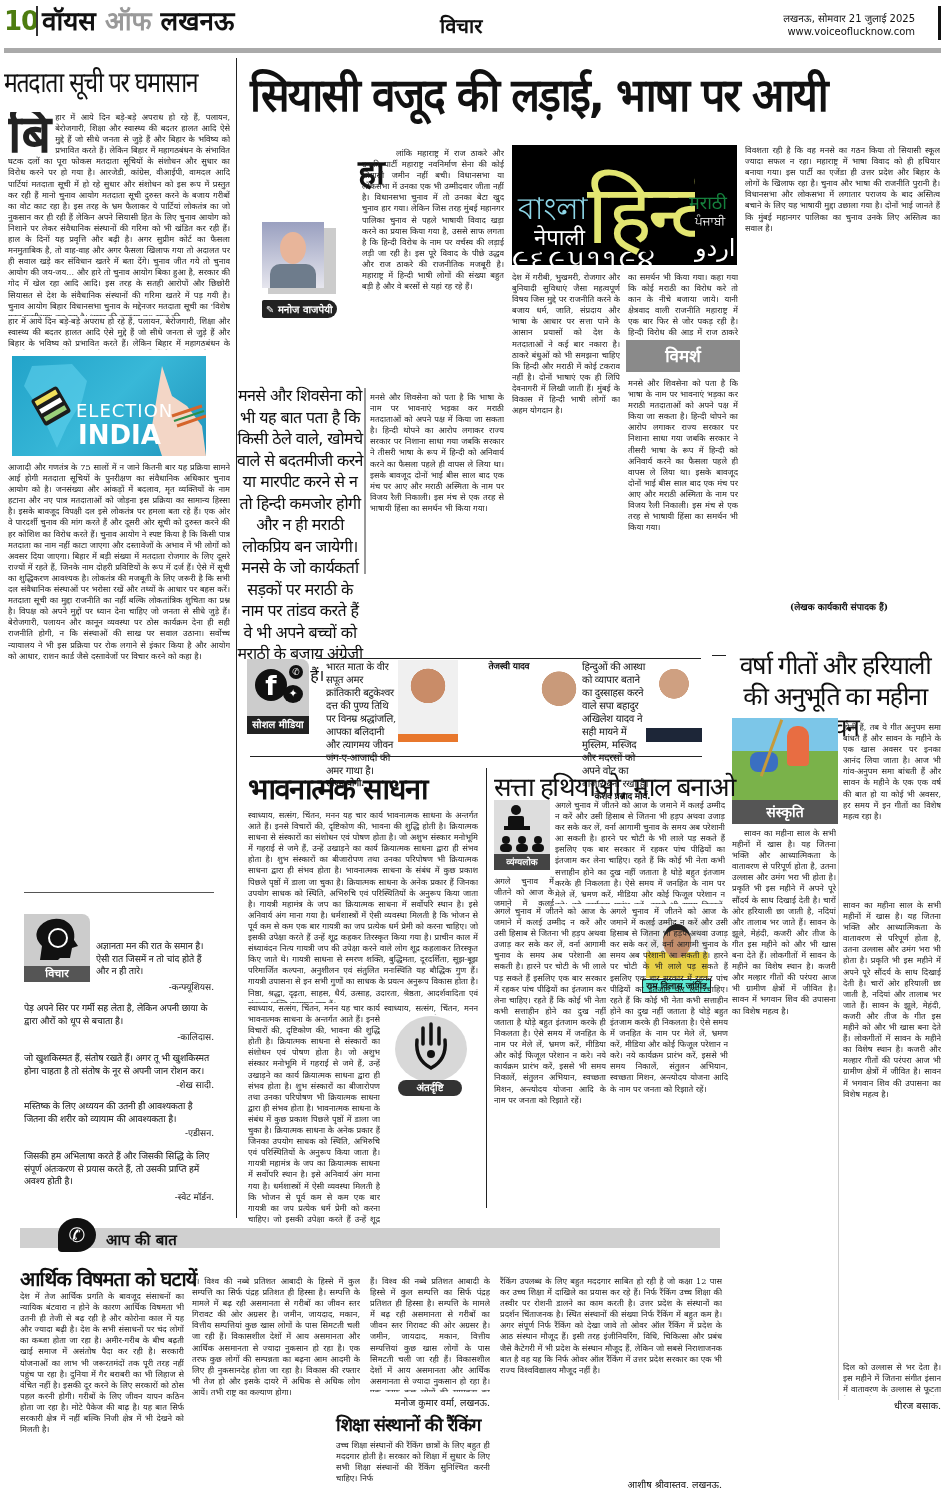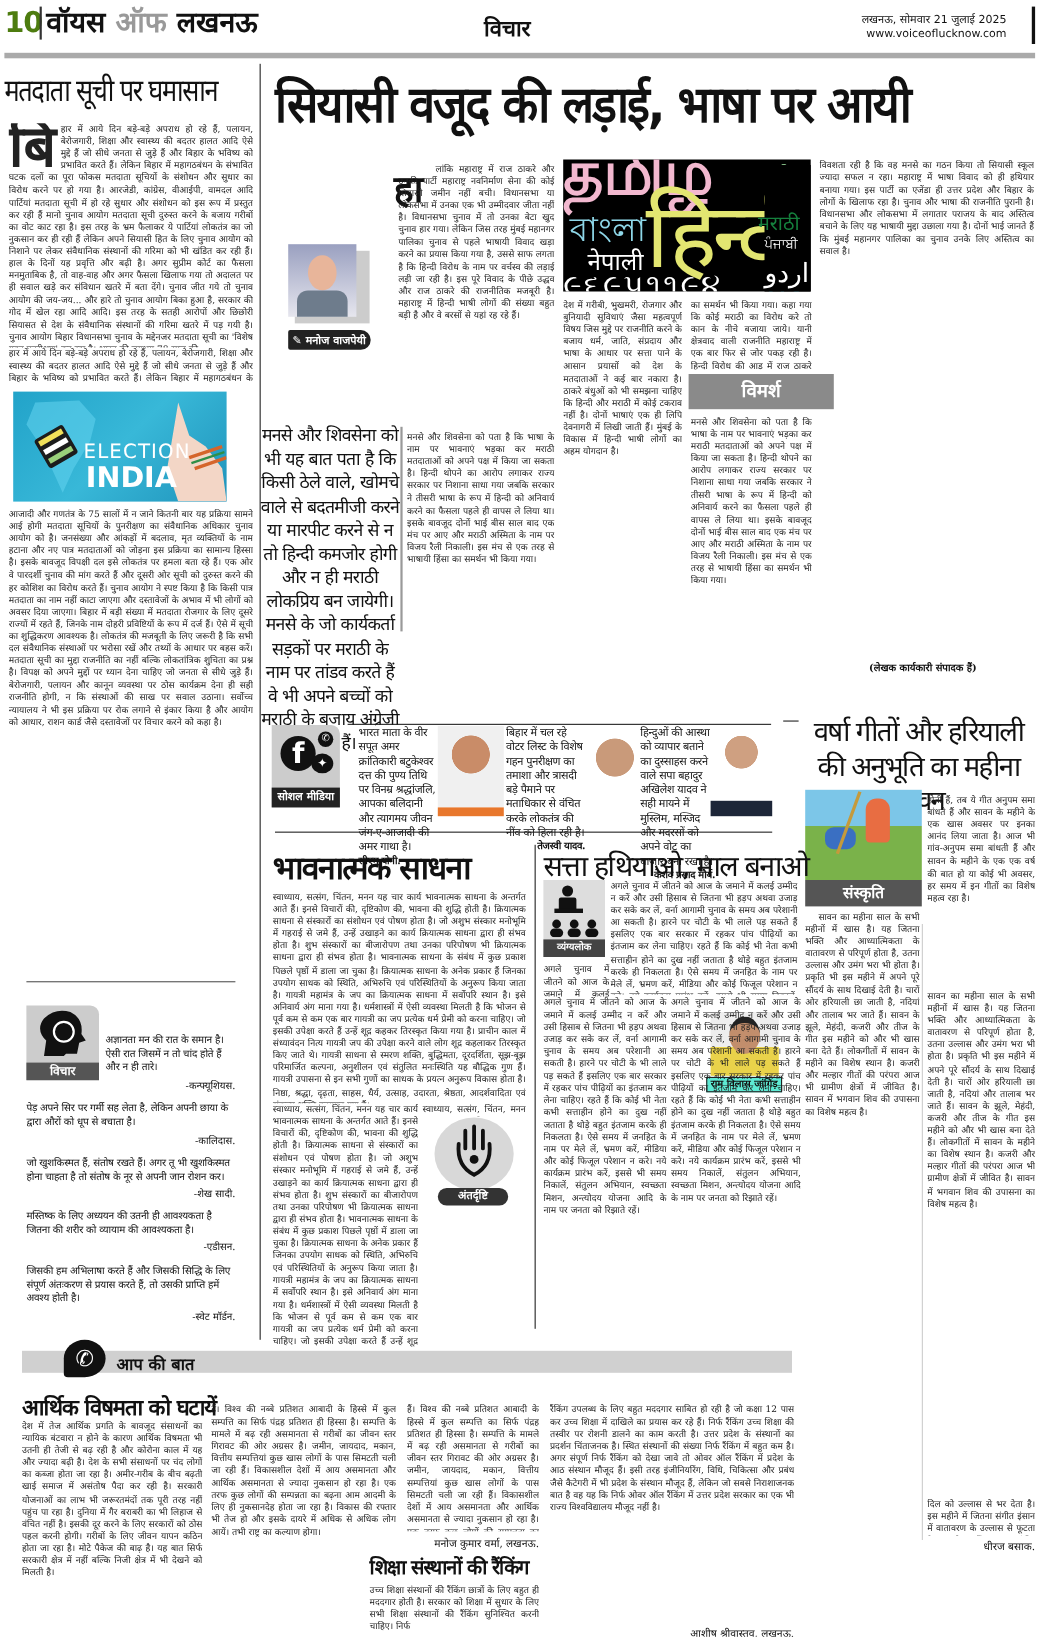--- a/index.html
+++ b/index.html
@@ -79,59 +79,57 @@
 
 <div class="abs" style="left:358px;top:148px;font:bold 34px 'DejaVu Sans',sans-serif">हा</div>
 <div class="abs body" style="left:362px;top:148px;width:142px;height:240px;text-indent:34px">लांकि महाराष्ट्र में राज ठाकरे और उनकी पार्टी महाराष्ट्र नवनिर्माण सेना की कोई सियासी जमीन नहीं बची। विधानसभा या लोकसभा में उनका एक भी उम्मीदवार जीता नहीं है। विधानसभा चुनाव में तो उनका बेटा खुद चुनाव हार गया। लेकिन जिस तरह मुंबई महानगर पालिका चुनाव से पहले भाषायी विवाद खड़ा करने का प्रयास किया गया है, उससे साफ लगता है कि हिन्दी विरोध के नाम पर वर्चस्व की लड़ाई लड़ी जा रही है। इस पूरे विवाद के पीछे उद्धव और राज ठाकरे की राजनीतिक मजबूरी है। महाराष्ट्र में हिन्दी भाषी लोगों की संख्या बहुत बड़ी है और वे बरसों से यहां रह रहे हैं।</div>
 
 <div class="abs pull" style="left:236px;top:385px;width:128px">मनसे और शिवसेना को भी यह बात पता है कि किसी ठेले वाले, खोमचे वाले से बदतमीजी करने या मारपीट करने से न तो हिन्दी कमजोर होगी और न ही मराठी लोकप्रिय बन जायेगी। मनसे के जो कार्यकर्ता सड़कों पर मराठी के नाम पर तांडव करते हैं वे भी अपने बच्चों को मराठी के बजाय अंग्रेजी पढ़ाते हैं।</div>
 <div class="abs" style="left:364px;top:388px;width:2px;height:186px;background:#999"></div>
 
 <div class="abs body" style="left:370px;top:392px;width:134px;height:228px">मनसे और शिवसेना को पता है कि भाषा के नाम पर भावनाएं भड़का कर मराठी मतदाताओं को अपने पक्ष में किया जा सकता है। हिन्दी थोपने का आरोप लगाकर राज्य सरकार पर निशाना साधा गया जबकि सरकार ने तीसरी भाषा के रूप में हिन्दी को अनिवार्य करने का फैसला पहले ही वापस ले लिया था। इसके बावजूद दोनों भाई बीस साल बाद एक मंच पर आए और मराठी अस्मिता के नाम पर विजय रैली निकाली। इस मंच से एक तरह से भाषायी हिंसा का समर्थन भी किया गया।</div>
 
 <div class="abs img" style="left:512px;top:145px;width:225px;height:120px;background:#000">
-  <div class="abs" style="left:0;top:-20px;font:bold 56px 'DejaVu Sans',sans-serif;color:#f2b8cf">தமிழ</div>
   <div class="abs" style="left:75px;top:10px;font:82px 'DejaVu Sans',sans-serif;color:#e3e671;letter-spacing:-4px">हिन्दी</div>
   <div class="abs" style="left:6px;top:40px;font:30px 'DejaVu Sans',sans-serif;color:#8ed7e8">বাংলা</div>
   <div class="abs" style="left:22px;top:76px;font:22px 'DejaVu Sans',sans-serif;color:#fff">नेपाली</div>
   <div class="abs" style="left:190px;top:4px;font:10px 'DejaVu Sans',sans-serif;color:#9fe2a0">ଓଡ଼ିଆ</div>
   <div class="abs" style="left:200px;top:20px;font:14px 'DejaVu Sans',sans-serif;color:#f2c94c">ಕನ್ನಡ</div>
   <div class="abs" style="left:0;top:98px;font:28px 'DejaVu Sans',sans-serif;color:#fff;letter-spacing:2px">૯૬૯૫૧૧૯૪</div>
   <div class="abs" style="left:185px;top:90px;font:34px 'DejaVu Sans',sans-serif;color:#8ed7e8">७१</div>
 </div>
 <div class="abs img" style="left:737px;top:145px;width:0;height:0"></div>
 <div class="abs" style="left:695px;top:150px;width:42px;height:115px;background:#000">
   <div style="position:absolute;left:-6px;top:40px;font:18px 'DejaVu Sans',sans-serif;color:#15803d">मराठी</div>
   <div style="position:absolute;left:0;top:64px;font:12px 'DejaVu Sans',sans-serif;color:#fff">ਪੰਜਾਬੀ</div>
   <div style="position:absolute;left:0;top:84px;font:24px 'DejaVu Sans',sans-serif;color:#fff">اردو</div>
 </div>
 
 <div class="abs body" style="left:512px;top:272px;width:108px;height:345px">देश में गरीबी, भुखमरी, रोजगार और बुनियादी सुविधाएं जैसा महत्वपूर्ण विषय जिस मुद्दे पर राजनीति करने के बजाय धर्म, जाति, संप्रदाय और भाषा के आधार पर सत्ता पाने के आसान प्रयासों को देश के मतदाताओं ने कई बार नकारा है। ठाकरे बंधुओं को भी समझना चाहिए कि हिन्दी और मराठी में कोई टकराव नहीं है। दोनों भाषाएं एक ही लिपि देवनागरी में लिखी जाती हैं। मुंबई के विकास में हिन्दी भाषी लोगों का अहम योगदान है।</div>
-<div class="abs tag" style="left:626px;top:340px;width:132px;height:32px;line-height:32px;background:#8a8a8a">विमर्श</div>
+<div class="abs tag" style="left:626px;top:340px;width:114px;height:32px;line-height:32px;background:#8a8a8a">विमर्श</div>
 <div class="abs body" style="left:628px;top:272px;width:110px;height:64px">का समर्थन भी किया गया। कहा गया कि कोई मराठी का विरोध करे तो कान के नीचे बजाया जाये। यानी क्षेत्रवाद वाली राजनीति महाराष्ट्र में एक बार फिर से जोर पकड़ रही है। हिन्दी विरोध की आड़ में राज ठाकरे और उद्धव ठाकरे फिर से अपनी खोई हुई राजनीतिक जमीन तलाश रहे हैं। मराठी मानुष की बात करने वाले ये नेता भूल जाते हैं कि भाषा जोड़ने का काम करती है, तोड़ने का नहीं।</div>
 <div class="abs body" style="left:628px;top:378px;width:110px;height:238px">मनसे और शिवसेना को पता है कि भाषा के नाम पर भावनाएं भड़का कर मराठी मतदाताओं को अपने पक्ष में किया जा सकता है। हिन्दी थोपने का आरोप लगाकर राज्य सरकार पर निशाना साधा गया जबकि सरकार ने तीसरी भाषा के रूप में हिन्दी को अनिवार्य करने का फैसला पहले ही वापस ले लिया था। इसके बावजूद दोनों भाई बीस साल बाद एक मंच पर आए और मराठी अस्मिता के नाम पर विजय रैली निकाली। इस मंच से एक तरह से भाषायी हिंसा का समर्थन भी किया गया।</div>
 <div class="abs body" style="left:745px;top:145px;width:195px;height:455px">विवशता रही है कि वह मनसे का गठन किया तो सियासी स्कूल ज्यादा सफल न रहा। महाराष्ट्र में भाषा विवाद को ही हथियार बनाया गया। इस पार्टी का एजेंडा ही उत्तर प्रदेश और बिहार के लोगों के खिलाफ रहा है। चुनाव और भाषा की राजनीति पुरानी है। विधानसभा और लोकसभा में लगातार पराजय के बाद अस्तित्व बचाने के लिए यह भाषायी मुद्दा उछाला गया है। दोनों भाई जानते हैं कि मुंबई महानगर पालिका का चुनाव उनके लिए अस्तित्व का सवाल है।</div>
 <div class="abs" style="left:790px;top:600px;font:bold 9px 'DejaVu Serif',serif">(लेखक कार्यकारी संपादक हैं)</div>
 
 <div class="abs" style="left:247px;top:659px;width:62px;height:75px;background:#ccc;border-radius:0 8px 0 0">
   <div style="position:absolute;left:8px;top:10px;width:32px;height:32px;border-radius:50%;background:#111;color:#fff;font:bold 26px 'DejaVu Sans',sans-serif;text-align:center;line-height:34px">f</div>
   <div style="position:absolute;left:42px;top:6px;width:14px;height:14px;border-radius:50%;background:#111;color:#fff;font:9px 'DejaVu Sans',sans-serif;text-align:center;line-height:14px">✆</div>
   <div style="position:absolute;left:36px;top:26px;width:20px;height:18px;border-radius:50%;background:#111;color:#fff;font:11px 'DejaVu Sans',sans-serif;text-align:center;line-height:18px">✦</div>
   <div style="position:absolute;left:0;bottom:0;width:62px;height:18px;background:#222;color:#fff;font:bold 10px 'DejaVu Sans',sans-serif;text-align:center;line-height:18px">सोशल मीडिया</div>
 </div>
 <div class="abs" style="left:316px;top:658px;width:385px;height:1px;background:#222"></div>
 
 <div class="abs social" style="left:326px;top:660px;width:72px">
   <span>भारत माता के वीर सपूत अमर क्रांतिकारी बटुकेश्वर दत्त की पुण्य तिथि पर विनम्र श्रद्धांजलि, आपका बलिदानी और त्यागमय जीवन जंग-ए-आजादी की अमर गाथा है।</span>
   <div style="text-align:left;font-weight:bold;font-size:9px">सीएम योगी.</div>
 </div>
 <div class="abs" style="left:398px;top:660px;width:60px;height:82px;background:radial-gradient(circle at 50% 35%,#c98c68 30%,#f0f0f0 31%);border-bottom:8px solid #e8772c"></div>
 
 <div class="abs social" style="left:460px;top:660px;width:72px">
-  <span>बिहार में चल रहे वोटर लिस्ट के विशेष गहन पुनरीक्षण का तमाशा और त्रासदी बड़े पैमाने पर मताधिकार से वंचित करके लोकतंत्र की नींव को हिला रही है।</span>
   <div style="text-align:right;font-weight:bold;font-size:9px">तेजस्वी यादव.</div>
 </div>
 <div class="abs" style="left:530px;top:660px;width:58px;height:82px;background:radial-gradient(circle at 50% 35%,#c99a7a 28%,#fff 29%)"></div>
 
 <div class="abs social" style="left:582px;top:660px;width:68px">
   <span>हिन्दुओं की आस्था को व्यापार बताने का दुस्साहस करने वाले सपा बहादुर अखिलेश यादव ने सही मायने में मुस्लिम, मस्जिद और मदरसों को अपने वोट का बाजार बना रखा है।</span>
   <div style="text-align:right;font-weight:bold;font-size:9px">केशव प्रसाद मौर्य.</div>
 </div>
 <div class="abs" style="left:646px;top:660px;width:56px;height:82px;background:radial-gradient(circle at 50% 35%,#cfa081 28%,#fff 29%);border-bottom:14px solid #1d2638"></div>
 <div class="abs" style="left:250px;top:756px;width:452px;height:1px;background:#222"></div>

